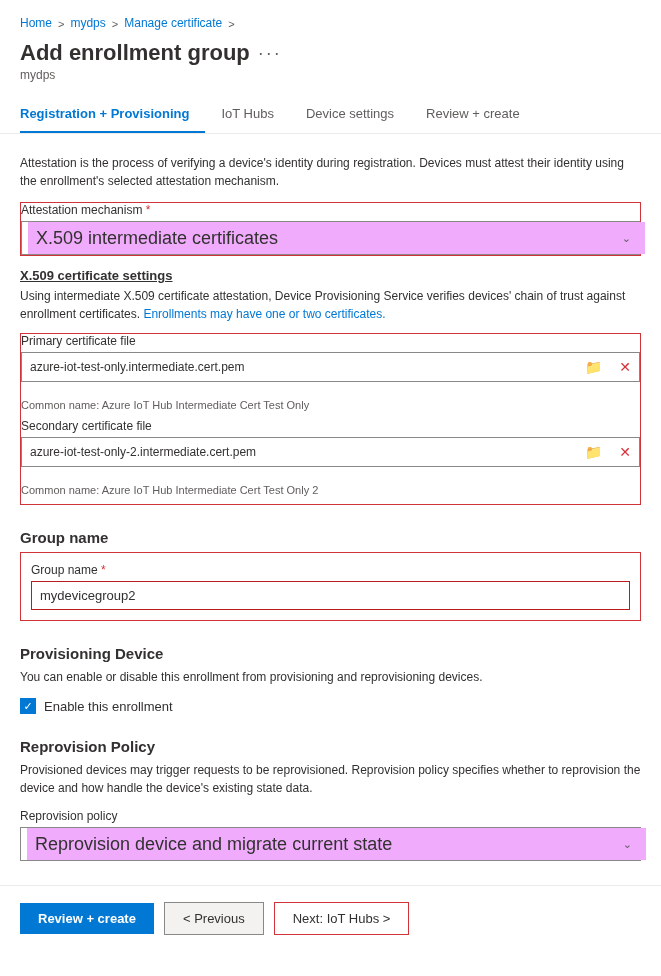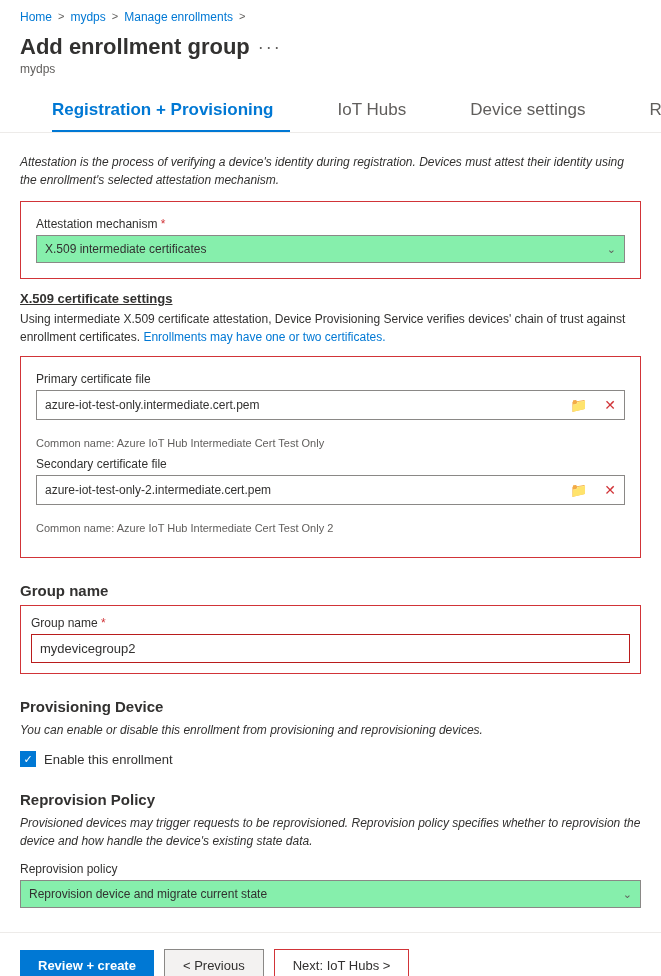--- a/index.html
+++ b/index.html
@@ -1,44 +1,44 @@
 <!DOCTYPE html>
 <html><head>
   <meta charset="utf-8">
   <style>
     * { box-sizing: border-box; margin: 0; padding: 0; }
     body { font-family: 'Segoe UI', Arial, sans-serif; font-size: 13px; color: #323130; background: #fff; width: 661px; min-height: 976px; }
     
-    .breadcrumb { display: flex; align-items: flex-start; gap: 6px; padding: 10px 20px 6px; font-size: 12px; color: #0078d4; }
+    .breadcrumb { display: flex; align-items: flex-end; gap: 6px; padding: 16px 20px 6px; font-size: 12px; color: #0078d4; }
     .breadcrumb span { color: #605e5c; font-size: 11px; }
     .breadcrumb a { color: #0078d4; text-decoration: none; }
 
     .page-header { padding: 4px 20px 10px; }
     .page-title { font-size: 22px; font-weight: 600; color: #323130; display: flex; align-items: center; gap: 8px; }
     .page-subtitle { font-size: 12px; color: #605e5c; margin-top: 2px; }
     .ellipsis-btn { background: none; border: none; cursor: pointer; font-size: 18px; color: #605e5c; letter-spacing: 2px; }
 
     .tabs { display: flex; border-bottom: 1px solid #edebe9; padding: 0 20px; margin-top: 4px; }
-    .tab { padding: 10px 16px 10px 0; margin-right: 16px; font-size: 17px; color: #605e5c; cursor: pointer; border-bottom: 2px solid transparent; white-space: nowrap; margin-left: 32px; }
+    .tab { padding: 10px 16px 10px 0; margin-right: 16px; font-size: 13px; color: #605e5c; cursor: pointer; border-bottom: 2px solid transparent; white-space: nowrap; }
     .tab.active { color: #0078d4; border-bottom: 2px solid #0078d4; font-weight: 600; }
 
     .content { padding: 20px 20px 0; }
 
     .section { margin-bottom: 24px; }
     .section-title { font-size: 15px; font-weight: 600; color: #323130; margin-bottom: 6px; }
-    .section-desc { font-size: 12px; color: #323130; line-height: 1.5; margin-bottom: 12px; font-style: italic; }
+    .section-desc { font-size: 12px; color: #323130; line-height: 1.5; margin-bottom: 12px; }
 
     .field-label { font-size: 12px; color: #323130; margin-bottom: 4px; }
     .required { color: #d13438; }
 
     .select-wrapper { position: relative; border: 1px solid #8a8886; }
-    .select-wrapper select { width: 100%; padding: 6px 30px 6px 8px; font-size: 12px; color: #323130; background: #86efac; border: none; appearance: none; cursor: pointer; outline: none; }
+    .select-wrapper select { width: 100%; padding: 6px 30px 6px 8px; font-size: 18px; color: #323130; background: #f0abfc; border: none; appearance: none; cursor: pointer; outline: none; margin-left: 6px; }
     .select-arrow { position: absolute; right: 8px; top: 50%; transform: translateY(-50%); pointer-events: none; color: #605e5c; font-size: 11px; }
 
-    .bordered-box { border: 1.5px solid #d13438; padding: 15px; margin-bottom: 12px; }
+    .bordered-box { border: 1.5px solid #d13438; padding: 0; margin-bottom: 12px; }
     
     .cert-section { margin-top: 8px; }
     .cert-title { font-size: 13px; font-weight: 600; margin-bottom: 4px; text-decoration: underline; }
     .cert-desc { font-size: 12px; color: #323130; line-height: 1.5; margin-bottom: 10px; }
     .cert-desc a { color: #0078d4; text-decoration: none; }
 
     .cert-field { margin-bottom: 8px; }
     .cert-input-row { display: flex; align-items: center; border: 1px solid #8a8886; }
     .cert-input { flex: 1; padding: 6px 8px; font-size: 12px; color: #323130; border: none; outline: none; background: #fff; }
     .cert-icon-btn { padding: 6px 8px; border: none; background: none; cursor: pointer; color: #0078d4; font-size: 14px; }
@@ -59,21 +59,21 @@
     .btn-next { background: #fff; color: #323130; border: 1.5px solid #d13438; padding: 8px 18px; font-size: 13px; cursor: pointer; }
   </style>
 </head>
 <body>
 
 <div class="breadcrumb">
   <a href="#">Home</a>
   <span>&gt;</span>
   <a href="#">mydps</a>
   <span>&gt;</span>
-  <a href="#">Manage enrollments</a>
+  <a href="#">Manage certificate</a>
   <span>&gt;</span>
 </div>
 
 <div class="page-header">
   <div class="page-title">
     <span>Add enrollment group</span>
     <button class="ellipsis-btn">···</button>
   </div>
   <div class="page-subtitle">mydps</div>
 </div>

